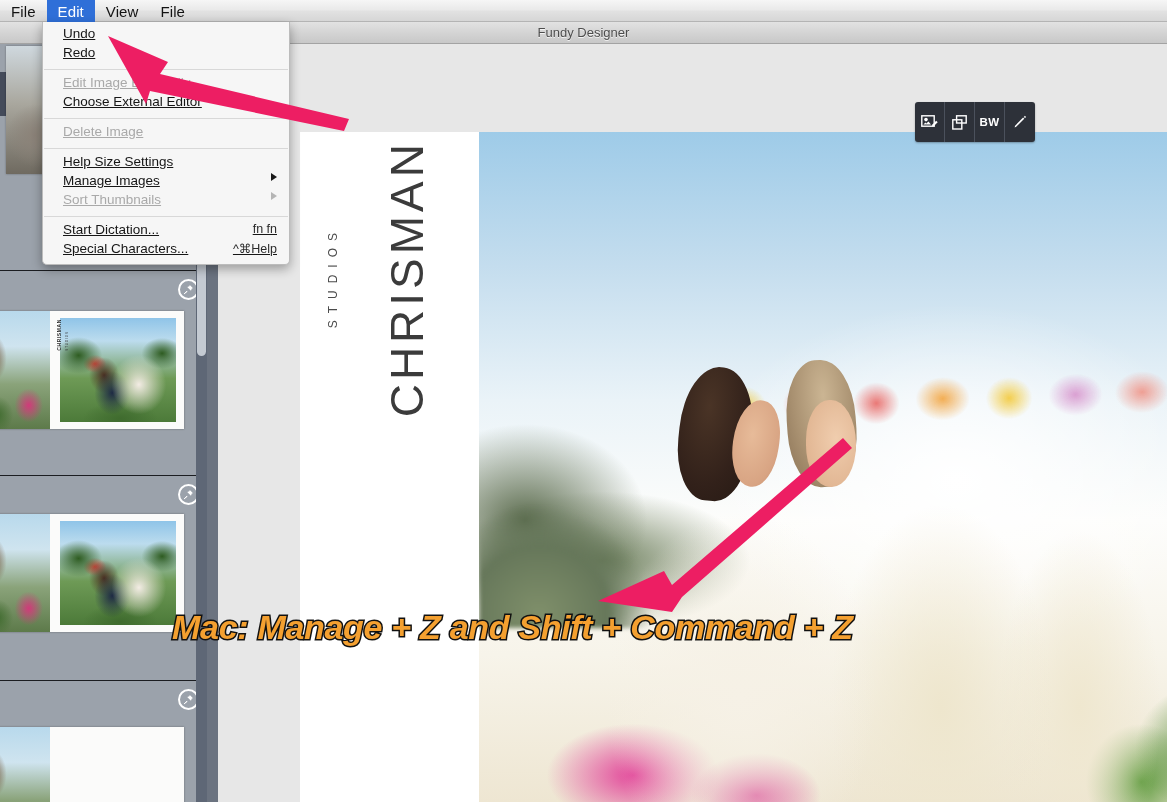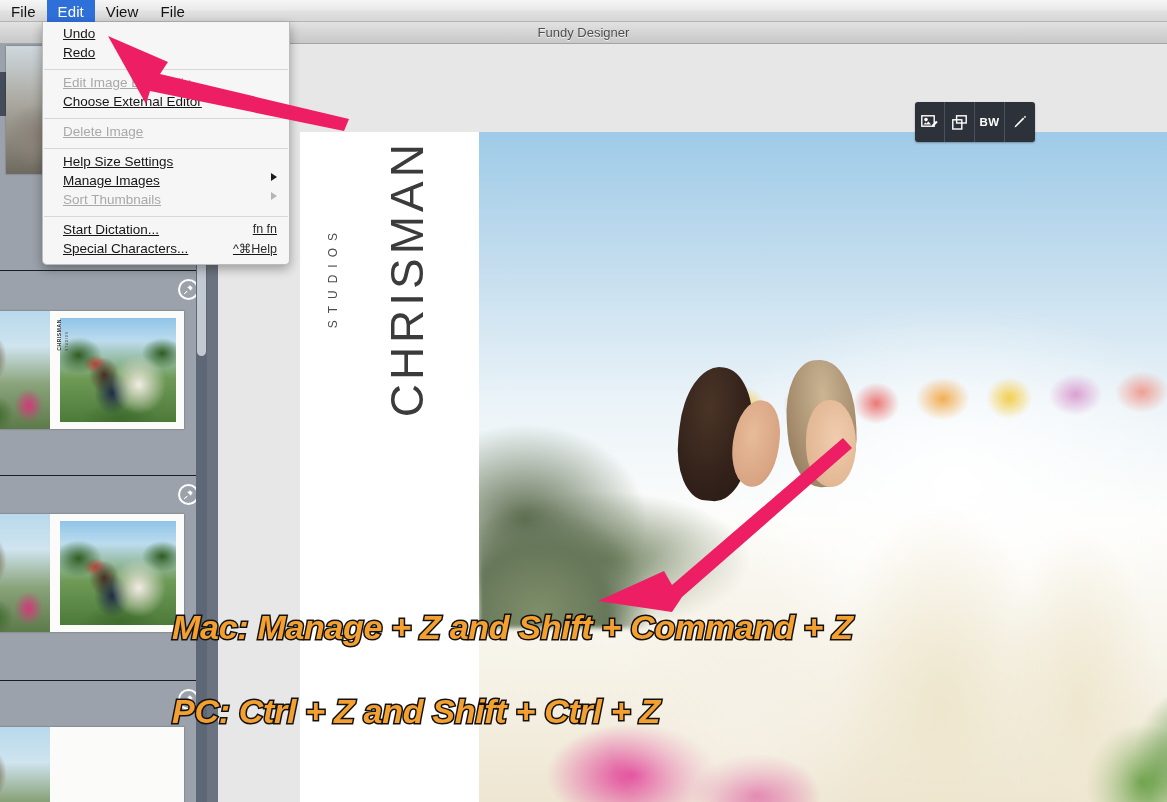--- a/index.html
+++ b/index.html
@@ -411,21 +411,20 @@
         </div>
       </div>
     </div>
 
     <div class="sb-track">
       <div class="sb-thumb"></div>
     </div>
   </div>
 
   <div class="callout callout-1">Mac: Manage + Z and Shift + Command + Z</div>
-  <div class="callout callout-2">PC: Ctrl + Z and Shift + Ctrl + Z</div>
 
   <div class="titlebar">
     <div class="titlebar-title">Fundy Designer</div>
   </div>
 
   <div class="menubar">
     <div class="menubar-item">File</div>
     <div class="menubar-item active">Edit</div>
     <div class="menubar-item">View</div>
     <div class="menubar-item">File</div>

